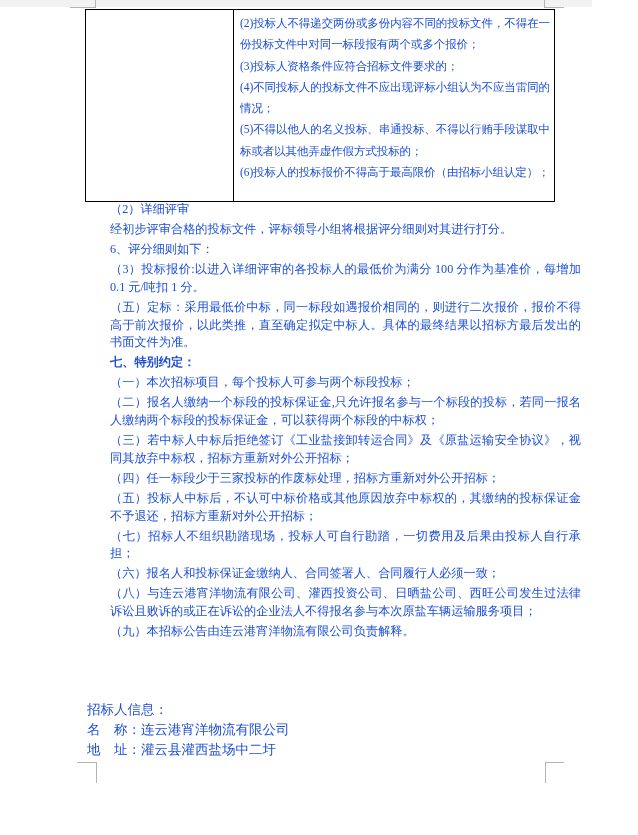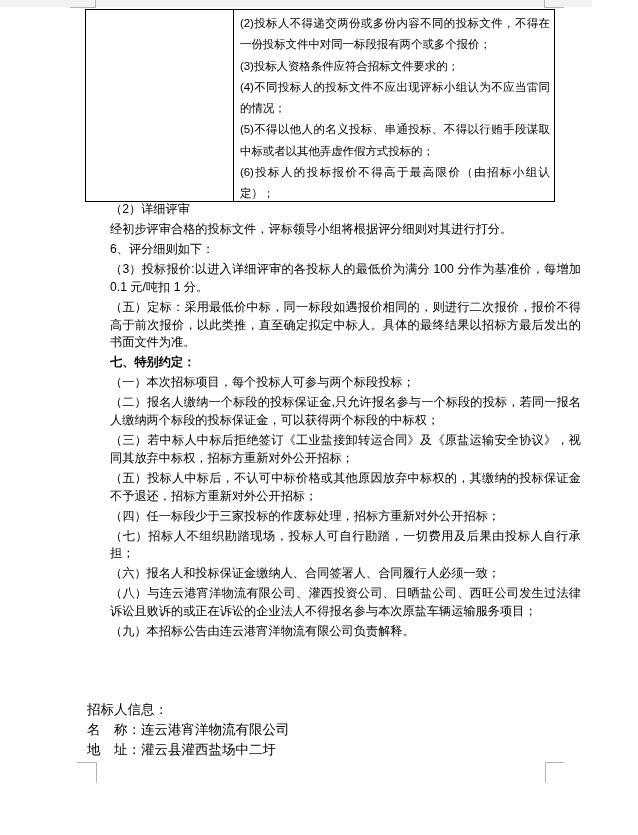--- a/index.html
+++ b/index.html
@@ -1,22 +1,22 @@
 <!DOCTYPE html>
 <html><head>
 <meta charset="utf-8">
 <style>
   html, body { margin: 0; padding: 0; background: #ffffff; }
   .page {
     position: relative;
     width: 592px;
     height: 835px;
     background: #ffffff;
-    font-family: Liberation Sans, sans-serif;
-    color: #000000;
+    font-family: Liberation Serif, serif;
+    color: #1d4ed8;
     overflow: hidden;
   }
   .top-strip {
     position: absolute; left: 0; top: 0; width: 638px; height: 7px;
     background: #f2f2f2;
   }
   
   .mark { position: absolute; }
   .mark-tl { left: 70px;  top: 0;     width: 25px; height: 7px;
              border-right: 1px solid #b4b4b4; border-bottom: 1px solid #b4b4b4; }
@@ -94,22 +94,22 @@
         <p>经初步评审合格的投标文件，评标领导小组将根据评分细则对其进行打分。</p>
         <p>6、评分细则如下：</p>
         <p>（3）投标报价:以进入详细评审的各投标人的最低价为满分 100 分作为基准价，每增加 0.1 元/吨扣 1 分。</p>
         <p>（五）定标：采用最低价中标，同一标段如遇报价相同的，则进行二次报价，报价不得高于前次报价，以此类推，直至确定拟定中标人。具体的最终结果以招标方最后发出的书面文件为准。</p>
       </div>
     <p class="bold no-justify">七、特别约定：</p>
     <div>
         <p>（一）本次招标项目，每个投标人可参与两个标段投标；</p>
         <p>（二）报名人缴纳一个标段的投标保证金,只允许报名参与一个标段的投标，若同一报名人缴纳两个标段的投标保证金，可以获得两个标段的中标权；</p>
         <p>（三）若中标人中标后拒绝签订《工业盐接卸转运合同》及《原盐运输安全协议》，视同其放弃中标权，招标方重新对外公开招标；</p>
+        <p>（四）任一标段少于三家投标的作废标处理，招标方重新对外公开招标；</p>
         <p>（五）投标人中标后，不认可中标价格或其他原因放弃中标权的，其缴纳的投标保证金不予退还，招标方重新对外公开招标；</p>
-        <p>（四）任一标段少于三家投标的作废标处理，招标方重新对外公开招标；</p>
         <p>（七）招标人不组织勘踏现场，投标人可自行勘踏，一切费用及后果由投标人自行承担；</p>
         <p>（六）报名人和投标保证金缴纳人、合同签署人、合同履行人必须一致；</p>
         <p>（八）与连云港宵洋物流有限公司、灌西投资公司、日晒盐公司、西旺公司发生过法律诉讼且败诉的或正在诉讼的企业法人不得报名参与本次原盐车辆运输服务项目；</p>
         <p>（九）本招标公告由连云港宵洋物流有限公司负责解释。</p>
       </div>
   </div>
 
   <div class="bidder">
     <p>招标人信息：</p>
     <p>名　称：连云港宵洋物流有限公司</p>

